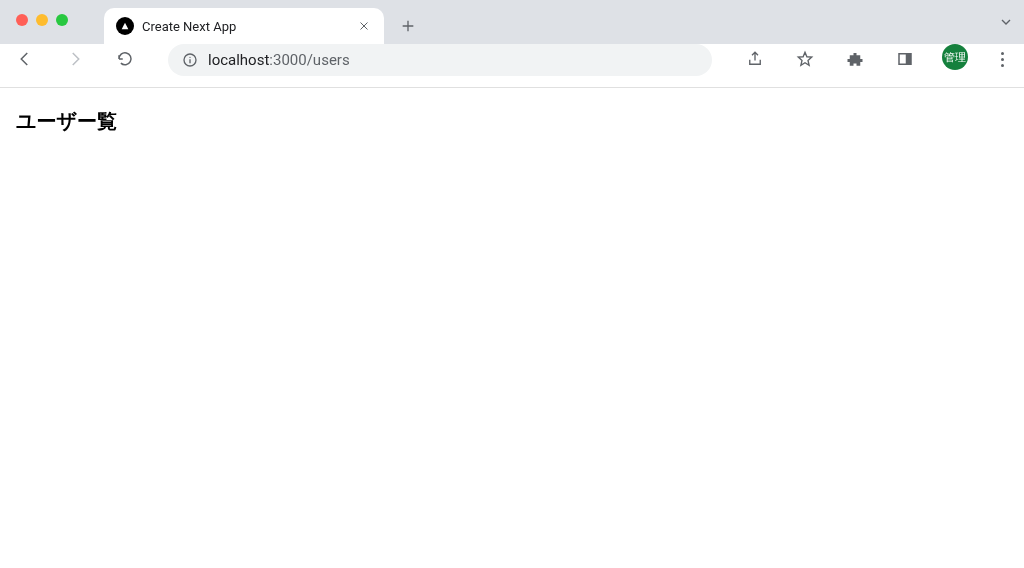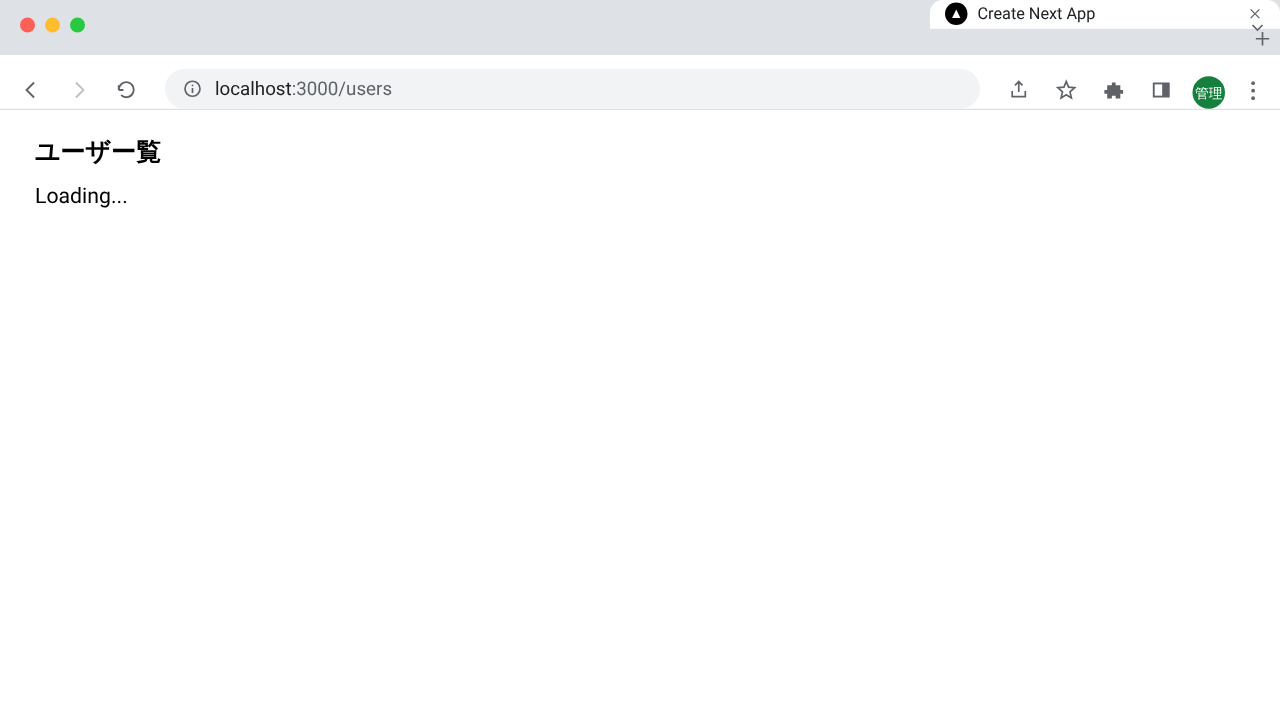--- a/index.html
+++ b/index.html
@@ -10,21 +10,20 @@
       background: #fff;
       overflow: hidden;
     }
     .chrome-titlebar {
       height: 44px;
       background: #dee1e6;
       display: flex;
       align-items: flex-end;
       padding-left: 12px;
       position: relative;
-      flex-direction: column;
     }
     .traffic-lights {
       display: flex;
       gap: 8px;
       position: absolute;
       left: 16px;
       top: 14px;
     }
     .light {
       width: 12px;
@@ -90,23 +89,23 @@
       position: absolute;
       right: 10px;
       top: 14px;
       color: #5f6368;
     }
     .toolbar {
       height: 44px;
       background: #fff;
       border-bottom: 1px solid #e0e0e0;
       display: flex;
-      align-items: flex-end;
+      align-items: flex-start;
       padding: 0 10px;
-      gap: 8px;
+      gap: 20px;
     }
     .nav-btn {
       width: 30px;
       height: 30px;
       display: flex;
       align-items: center;
       justify-content: center;
       color: #5f6368;
       cursor: pointer;
       border-radius: 50%;
@@ -172,21 +171,21 @@
       gap: 3px;
       cursor: pointer;
     }
     .menu-dots span {
       width: 3px;
       height: 3px;
       background: #5f6368;
       border-radius: 50%;
     }
     .content {
-      padding: 20px 28px;
+      padding: 20px 16px;
     }
     .page-heading {
       font-size: 20px;
       font-weight: 700;
       color: #000;
       margin-bottom: 12px;
     }
     .loading-text {
       font-size: 17px;
       color: #000;
@@ -278,14 +277,13 @@
   <div class="profile-badge">管理</div>
   <div class="menu-dots">
     <span></span>
       <span></span>
       <span></span>
   </div>
 </div>
 
 <div class="content">
   <h2 class="page-heading">ユーザー覧</h2>
-  <div class="loading-text">Loading...</div>
 </div>
 
 </body></html>

